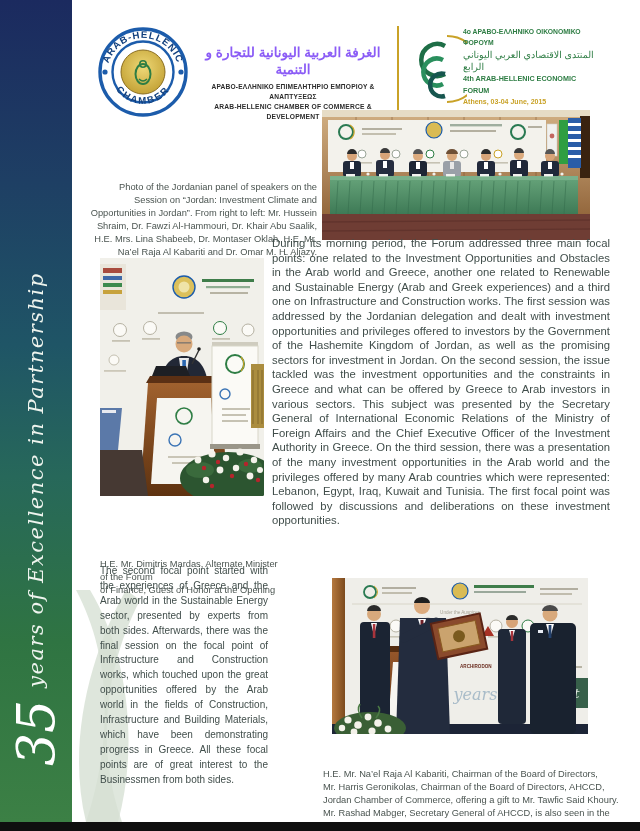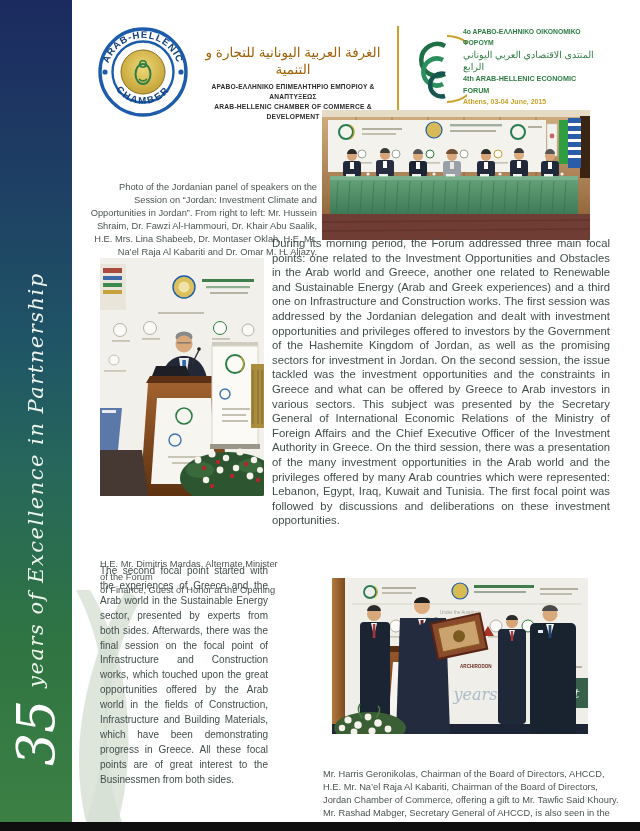--- a/index.html
+++ b/index.html
@@ -16,21 +16,21 @@
   .sb-num{font-family:"DejaVu Serif",serif;font-style:italic;font-size:52px;color:#ffffff;line-height:1;}
   .sb-script{font-family:"DejaVu Serif",serif;font-style:italic;font-size:21px;color:#eef4ee;letter-spacing:1.5px;}
 
   .bottom-bar{left:0;top:822px;width:640px;height:9px;background:#0f0f0f;z-index:5;}
 
   .watermark{left:56px;top:590px;z-index:0;}
 
   
   .chamber-logo{left:98px;top:27px;width:90px;height:90px;z-index:1;}
   .chamber-names{left:192px;top:45px;width:202px;text-align:center;z-index:1;}
-  .ar-line{font-size:13.5px;font-weight:normal;color:#a16207;direction:rtl;line-height:1.25;margin-bottom:3px;}
+  .ar-line{font-size:13.5px;font-weight:bold;color:#8b5cf6;direction:rtl;line-height:1.25;margin-bottom:3px;}
   .gr-line{font-size:6.6px;font-weight:bold;color:#2b2b2b;letter-spacing:.2px;line-height:1.5;}
   .en-line{font-size:6.7px;font-weight:bold;color:#2b2b2b;letter-spacing:.2px;line-height:1.5;}
   .gold-divider{left:397px;top:26px;width:2px;height:88px;background:#c9a227;}
   .forum-logo{left:403px;top:30px;width:64px;height:78px;}
   .forum-names{left:463px;top:27px;width:136px;text-align:left;}
   .f-gr{font-size:6.8px;font-weight:bold;color:#2e7d44;line-height:1.6;}
   .f-ar{font-size:9.5px;color:#2e7d44;direction:rtl;line-height:1.3;}
   .f-en{font-size:7.2px;font-weight:bold;color:#2e7d44;line-height:1.6;}
   .f-date{font-size:7px;font-weight:bold;color:#c9a227;line-height:1.6;}
 
@@ -462,17 +462,17 @@
       <circle cx="56" cy="151" r="3.4" fill="#f4f2ea"></circle>
       <circle cx="22" cy="154" r="3.4" fill="#f4f2ea"></circle>
     <circle cx="40" cy="153" r="3.6" fill="#f4f2ea"></circle>
       <circle cx="10" cy="150" r="3.2" fill="#f4f2ea"></circle>
     <path d="M30 140 q-6 -8 -2 -14" fill="none" stroke="#4a7a44" stroke-width="1.6"></path>
     <path d="M44 140 q6 -8 2 -12" fill="none" stroke="#4a7a44" stroke-width="1.6"></path>
   </g>
 </svg>
 
 <div class="abs caption caption-left3">
+  <div>H.E. Mr. Na’el Raja Al Kabariti, Chairman of the Board of Directors,</div>
   <div>Mr. Harris Geronikolas, Chairman of the Board of Directors, AHCCD,</div>
-  <div>H.E. Mr. Na’el Raja Al Kabariti, Chairman of the Board of Directors,</div>
   <div>Jordan Chamber of Commerce, offering a gift to Mr. Tawfic Said Khoury.</div>
   <div>Mr. Rashad Mabger, Secretary General of AHCCD, is also seen in the photo</div>
 </div>
 
 </body></html>

